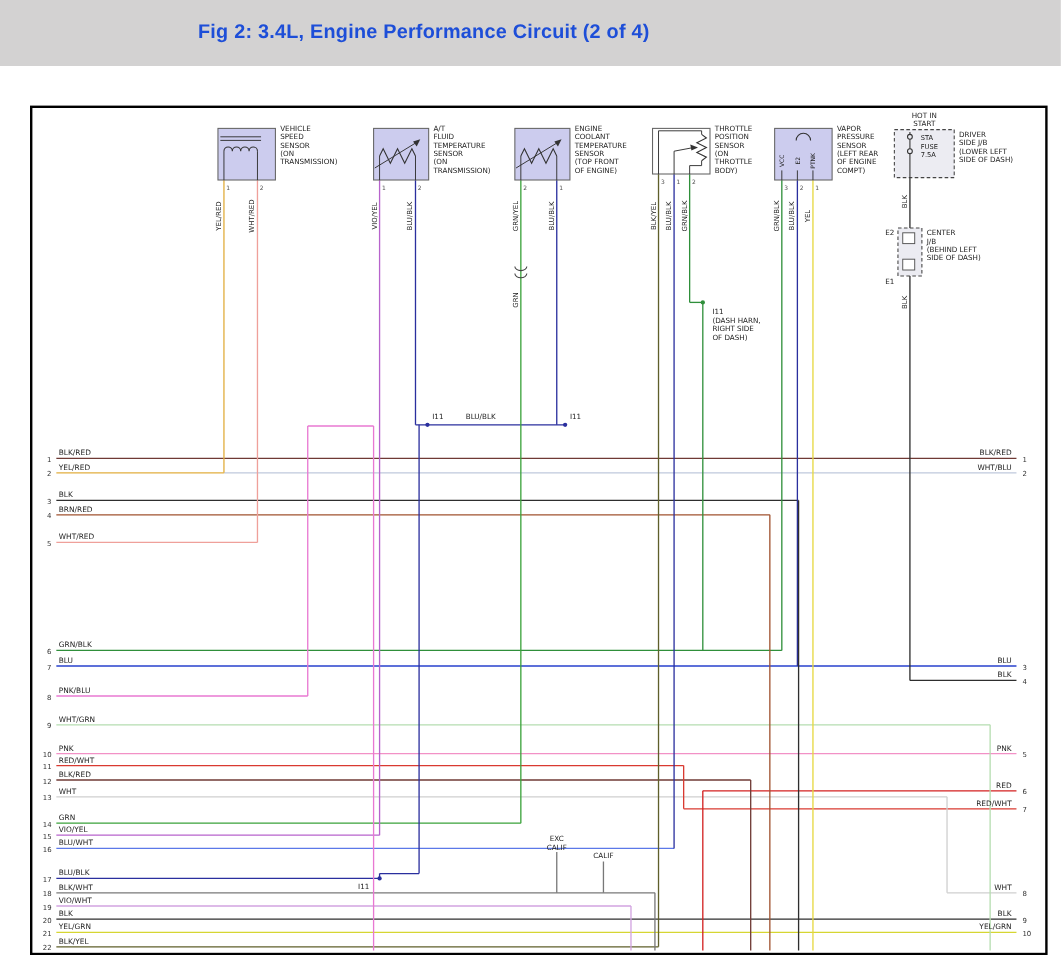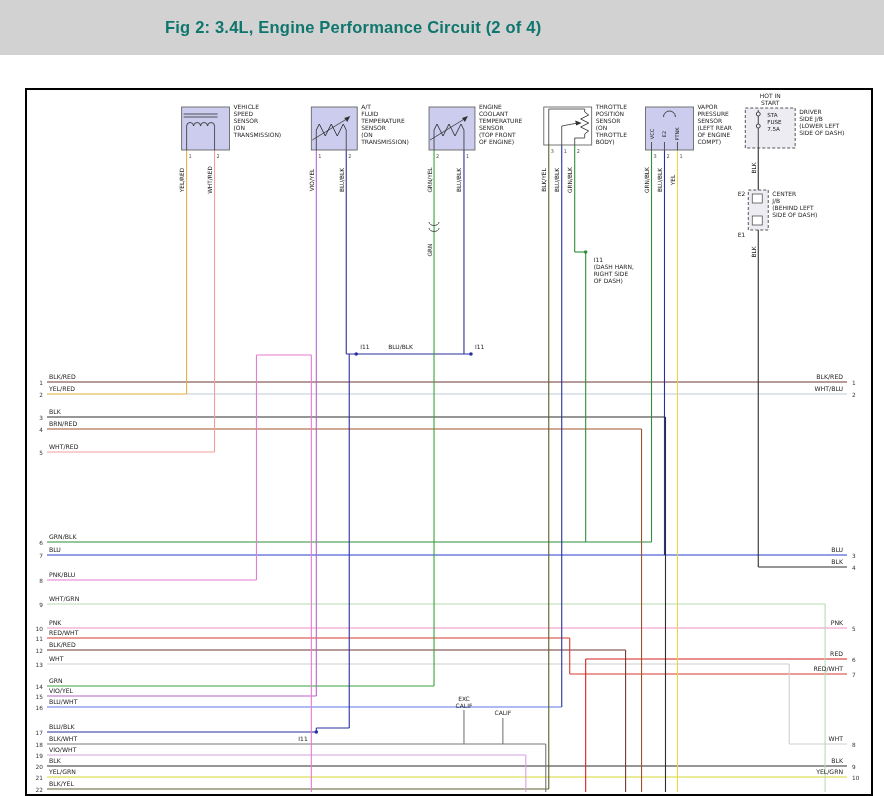--- a/index.html
+++ b/index.html
@@ -1,21 +1,21 @@
 <!DOCTYPE html>
 <html><head>
 <meta charset="utf-8">
 <style>
   html,body{margin:0;padding:0;background:#fff;}
   body{width:884px;height:796px;overflow:hidden;position:relative;
        font-family:"Liberation Sans",sans-serif;}
   .titlebar{position:absolute;left:0;top:0;width:884px;height:55px;
             background:#d3d2d2;display:flex;align-items:center;}
   .titlebar span{margin-left:165px;font-size:16.5px;font-weight:600;
-                 color:#0f766e;letter-spacing:.2px;}
+                 color:#1d4ed8;letter-spacing:.2px;}
   .diagram{position:absolute;left:25px;top:88px;width:848px;height:708px;
            border:2px solid #000;background:#fff;box-sizing:border-box;}
   .diagram svg{position:absolute;left:0;top:0;width:100%;height:100%;
                font-family:"DejaVu Sans",sans-serif;}
 </style>
 </head>
 <body>
 
 <div class="titlebar">
   <span>Fig 2: 3.4L, Engine Performance Circuit (2 of 4)</span>

